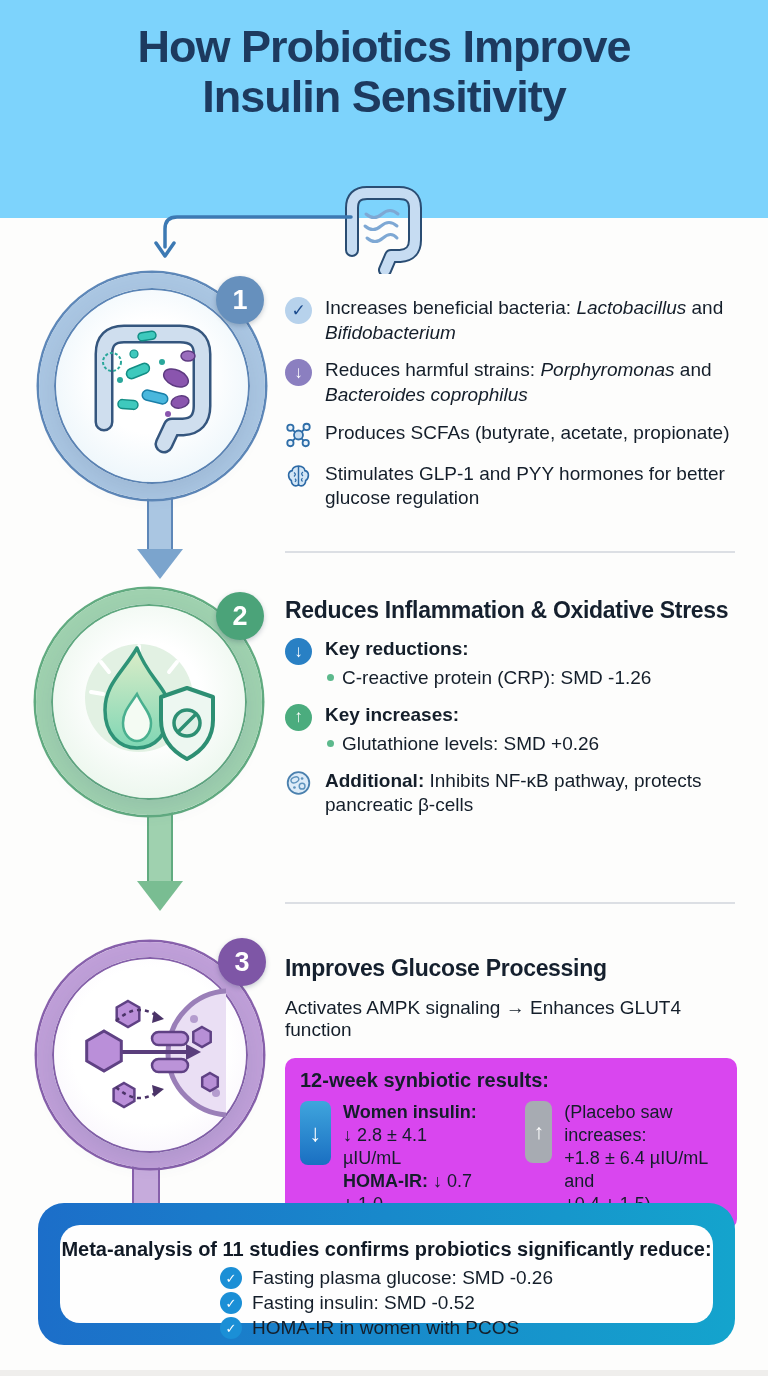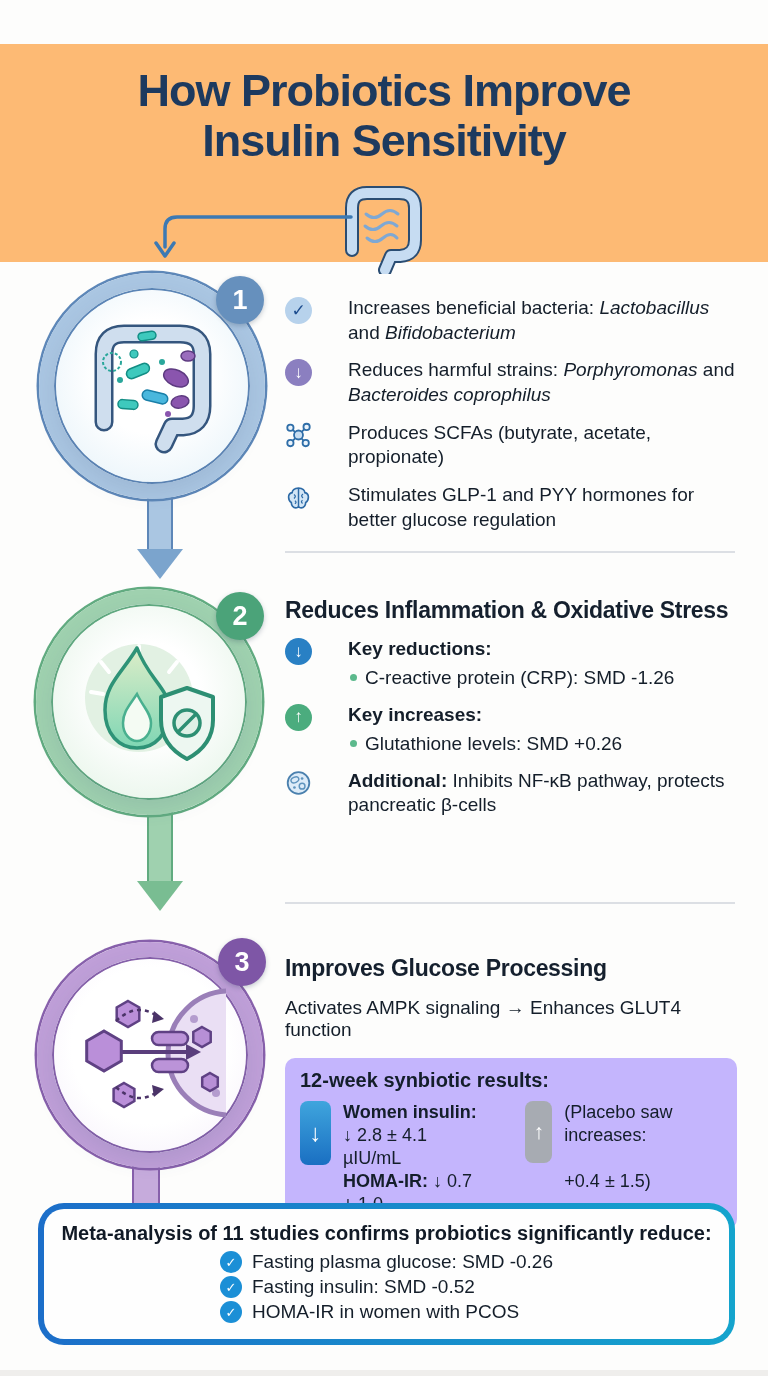--- a/index.html
+++ b/index.html
@@ -5,21 +5,21 @@
   * { margin:0; padding:0; box-sizing:border-box; }
   html,body { background:#ffffff; }
   body { font-family:"Liberation Sans","DejaVu Sans",sans-serif; }
   .canvas{
     position:relative; width:768px; height:1376px; margin:0 auto;
     background:#fdfdfc; overflow:hidden; color:#16202d;
   }
   
   .header{
     position:absolute; left:0; top:0; width:768px; height:218px;
-    background:#fdba74; text-align:center;margin-top:44px;
+    background:#7dd3fc; text-align:center;
   }
   .header h1{
     padding-top:22px; font-size:45px; line-height:1.12; font-weight:700;
     color:#1d3a5f; letter-spacing:-1px;
   }
   .header .subtitle{
     margin-top:10px; font-size:29px; font-weight:600; color:#2d6cab; letter-spacing:-0.5px;
   }
   
   .top-gut{ position:absolute; left:336px; top:182px; }
@@ -61,59 +61,59 @@
   .stem2 .head{ margin-left:-10px; border-top:30px solid #79bd92; }
   .tube3{
     position:absolute; left:132px; top:1150px; width:28px; height:58px; z-index:1;
     background:#c6abdc; border-left:2.5px solid #8760ab; border-right:2.5px solid #8760ab;
   }
   
   .sec{ position:absolute; left:285px; width:452px; }
   .sec h2{ font-size:23px; font-weight:700; color:#15202e; letter-spacing:-0.3px; }
   .sec1{ top:283px; } .sec2{ top:597px; } .sec3{ top:955px; }
   .row{ display:flex; gap:13px; margin-top:13px; align-items:flex-start; }
-  .row .txt{ font-size:19px; line-height:1.3; color:#141e2a; max-width:424px;margin-left:23px; }
+  .row .txt{ font-size:19px; line-height:1.3; color:#141e2a; max-width:424px; }
   .ic{
     flex:0 0 auto; width:27px; height:27px; border-radius:50%;
     display:flex; align-items:center; justify-content:center;
     color:#fff; font-size:17px; font-weight:700; margin-top:1px;
   }
   .ic-check{ background:#b7d2ec; color:#1c4c8e; }
   .ic-purple{ background:#8b7fc0; }
   .ic-blue{ background:#2980c4; }
   .ic-green{ background:#4bac7e; }
   .ic-plain{ background:transparent; }
   i.species{ font-style:italic; }
   .sub{ list-style:none; margin-top:3px; }
   .sub li{ position:relative; padding-left:17px; font-size:19px; line-height:1.27; color:#141e2a; margin-top:4px; }
   .sub li::before{ content:""; position:absolute; left:2px; top:8px; width:7px; height:7px; border-radius:50%; background:#5cb98c; }
   .lead{ font-weight:700; }
   .divider{ position:absolute; left:285px; width:450px; height:2px; background:#dcdfe4; }
   .div1{ top:551px; } .div2{ top:902px; }
   
   .sub3{ margin-top:15px; font-size:19px; color:#141e2a; }
   .results{
-    margin-top:17px; width:452px; background:#c4b5fd; border-radius:10px;
+    margin-top:17px; width:452px; background:#d946ef; border-radius:10px;
     padding:11px 15px 13px 15px;
   }
   .results .rtitle{ font-size:20px; font-weight:700; color:#141e2a; }
   .rcols{ display:flex; margin-top:9px; gap:12px; }
   .tile{
     flex:0 0 auto; border-radius:8px; color:#fff; display:flex; align-items:center;
     justify-content:center; font-size:24px; font-weight:700;
   }
   .tile-down{ width:31px; height:64px; background:linear-gradient(180deg,#3fa5dd,#1a6fc2); }
   .tile-up{ width:27px; height:62px; background:#a7abb2; font-size:21px; }
   .rcol{ font-size:18px; line-height:1.28; color:#141e2a; }
   .rcol .b{ font-weight:700; }
   .rgap{ width:22px; }
   
   .meta{
     position:absolute; left:38px; top:1203px; width:697px; height:142px; z-index:5;
-    background:linear-gradient(90deg,#1c6ec9,#14a4cd); border-radius:26px; padding:6px;
+    background:linear-gradient(90deg,#1c6ec9,#14a4cd); border-radius:26px; padding:22px;
   }
   .meta .minner{
     width:100%; height:100%; background:#fefefe; border-radius:20px;
     display:flex; flex-direction:column; align-items:center; padding-top:13px;
   }
   .meta .mtitle{ font-size:20px; font-weight:700; color:#111a26; white-space:nowrap; }
   .mitems{ margin-top:6px; display:flex; flex-direction:column; gap:3px; }
   .mitem{ display:flex; align-items:center; gap:10px; }
   .mcheck{
     width:22px; height:22px; border-radius:50%; background:#1b8fd6; color:#fff;
@@ -303,21 +303,21 @@
         <div class="tile tile-down">↓</div>
         <div class="rcol">
           <span class="b">Women insulin:</span><br>
           <span>↓ 2.8 ± 4.1 µIU/mL</span><br>
           <span class="b">HOMA-IR:</span><span> ↓ 0.7 ± 1.0</span>
         </div>
         <div class="rgap"></div>
         <div class="tile tile-up">↑</div>
         <div class="rcol">
           <span>(Placebo saw increases:</span><br>
-          <br>
+          <span>+1.8 ± 6.4 µIU/mL and</span><br>
           <span>+0.4 ± 1.5)</span>
         </div>
       </div>
     </div>
   </div>
 
   <div class="meta">
     <div class="minner">
       <div class="mtitle">Meta-analysis of 11 studies confirms probiotics significantly reduce:</div>
       <div class="mitems">

